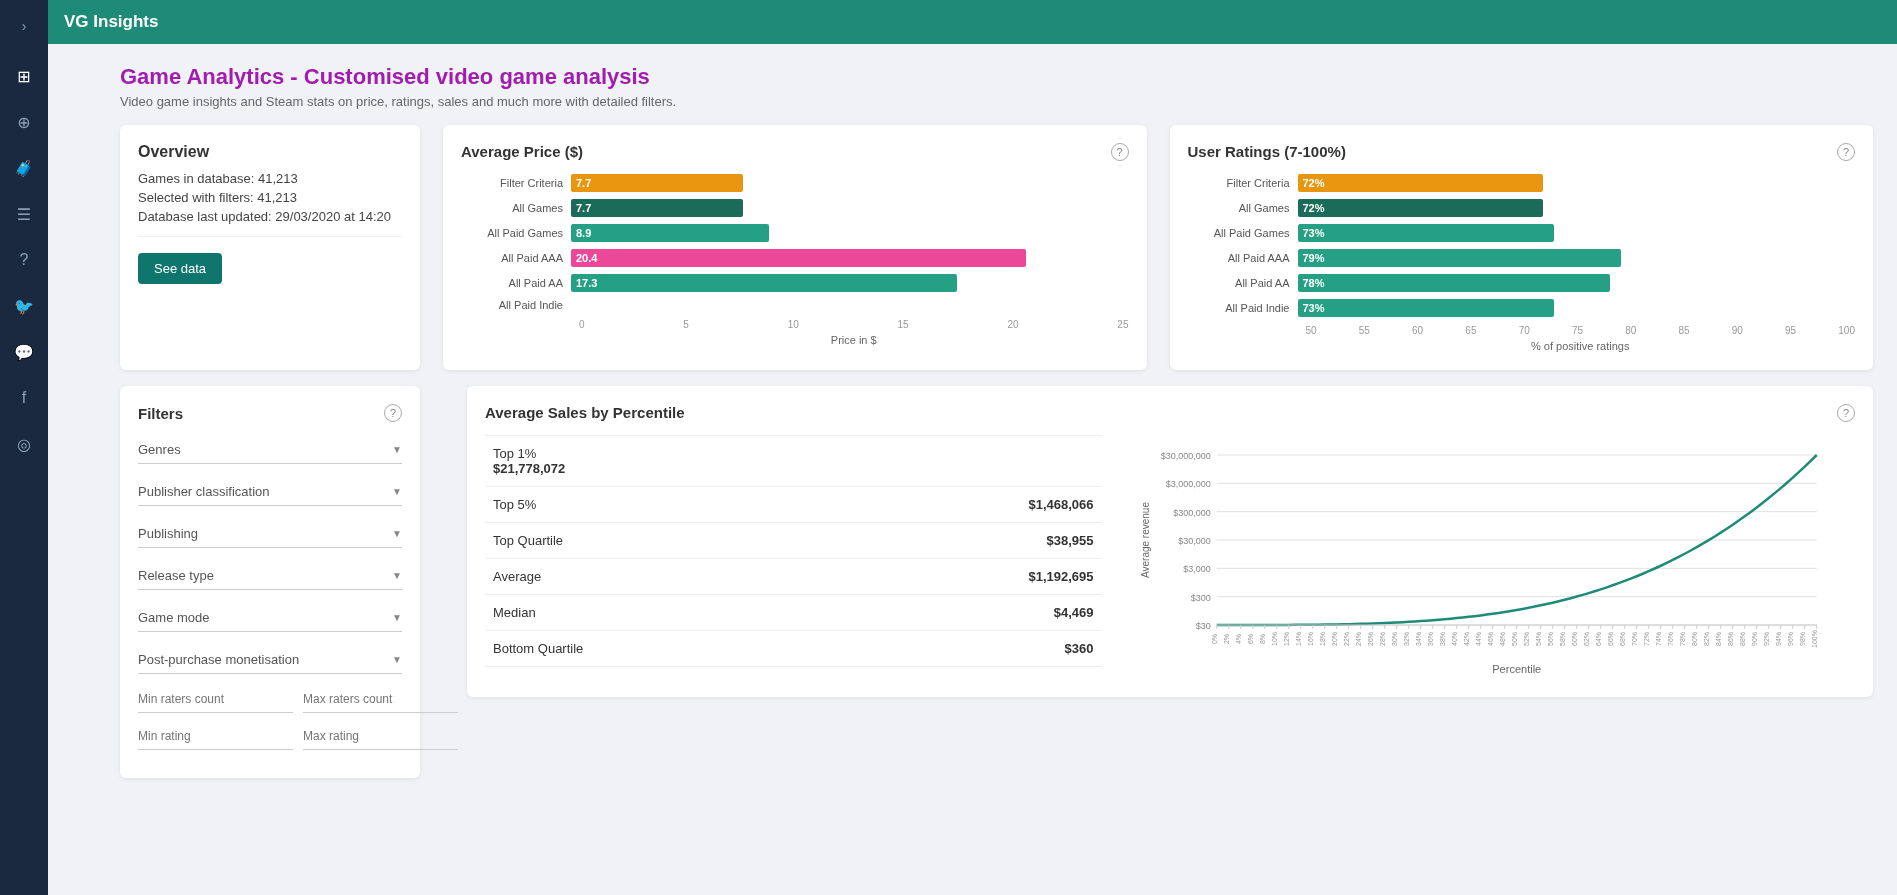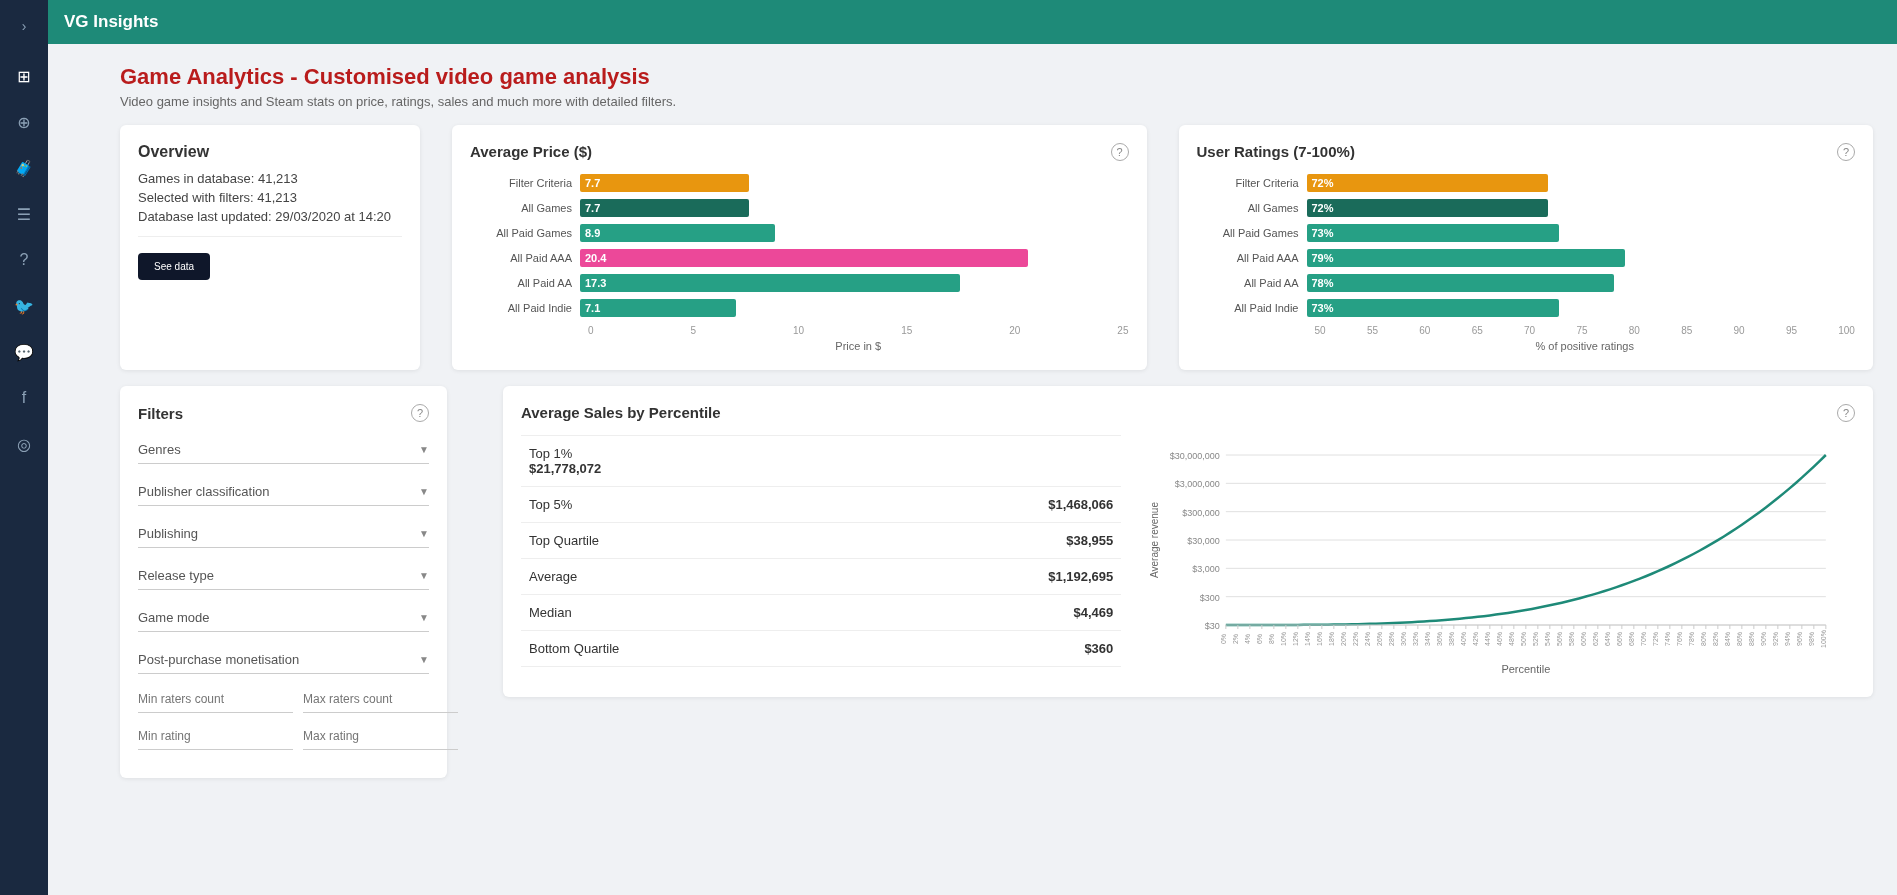--- a/index.html
+++ b/index.html
@@ -35,47 +35,47 @@
 
     
     .main {
       margin-left: 48px;
       margin-top: 44px;
       flex: 1;
       overflow-y: auto;
       padding: 20px 24px;
     }
 
-    .page-title { font-size: 22px; font-weight: bold; color: #b91c1c; margin-bottom: 4px; }
+    .page-title { font-size: 22px; font-weight: bold; color: #a21caf; margin-bottom: 4px; }
     .page-subtitle { font-size: 13px; color: #666; margin-bottom: 16px; }
 
     
-    .row { display: flex; gap: 32px; margin-bottom: 16px; }
+    .row { display: flex; gap: 23px; margin-bottom: 16px; }
 
     
     .panel {
       background: #fff;
       border-radius: 6px;
       padding: 18px;
       box-shadow: 0 1px 4px rgba(0,0,0,0.08);
     }
 
     
     .overview-panel { width: 300px; flex-shrink: 0; }
     .overview-title { font-size: 16px; font-weight: bold; margin-bottom: 10px; }
     .overview-stat { font-size: 13px; color: #444; margin-bottom: 4px; }
     .overview-divider { border: none; border-top: 1px solid #eee; margin: 12px 0; }
     .see-data-btn {
-      background: #0f172a; color: #fff; border: none;
-      padding: 8px 16px; border-radius: 4px; font-size: 10px;
+      background: #0f766e; color: #fff; border: none;
+      padding: 8px 16px; border-radius: 4px; font-size: 13px;
       cursor: pointer; margin-top: 4px;
     }
 
     
-    .filters-panel { width: 327px; flex-shrink: 0; margin-top: 0; }
+    .filters-panel { width: 300px; flex-shrink: 0; margin-top: 0; }
     .filters-header { display: flex; justify-content: space-between; align-items: center; margin-bottom: 12px; }
     .filters-title { font-size: 15px; font-weight: bold; }
     .help-icon { width: 18px; height: 18px; border-radius: 50%; border: 1px solid #aaa; display: flex; align-items: center; justify-content: center; font-size: 11px; color: #888; cursor: pointer; }
     .filter-dropdown {
       width: 100%; border: none; border-bottom: 1px solid #ccc;
       background: transparent; padding: 8px 0 6px 0;
       font-size: 13px; color: #555; cursor: pointer;
       display: flex; justify-content: space-between; align-items: center;
       margin-bottom: 12px;
     }
@@ -184,25 +184,20 @@
           <div class="bar-row">
             <div class="bar-label">All Paid AA</div>
             <div class="bar-container">
               <div class="bar" style="width: 69.2%; background-color: rgb(38, 160, 133);">
                 <span class="bar-value">17.3</span>
               </div>
             </div>
           </div>
           <div class="bar-row">
             <div class="bar-label">All Paid Indie</div>
-            <div class="bar-container">
-              <div class="bar" style="width: 28.4%; background-color: rgb(38, 160, 133);">
-                <span class="bar-value">7.1</span>
-              </div>
-            </div>
           </div>
         </div>
       <div class="x-axis" id="avg-price-x-axis">
           <span>0</span>
           <span>5</span>
           <span>10</span>
           <span>15</span>
           <span>20</span>
           <span>25</span>
         </div>

